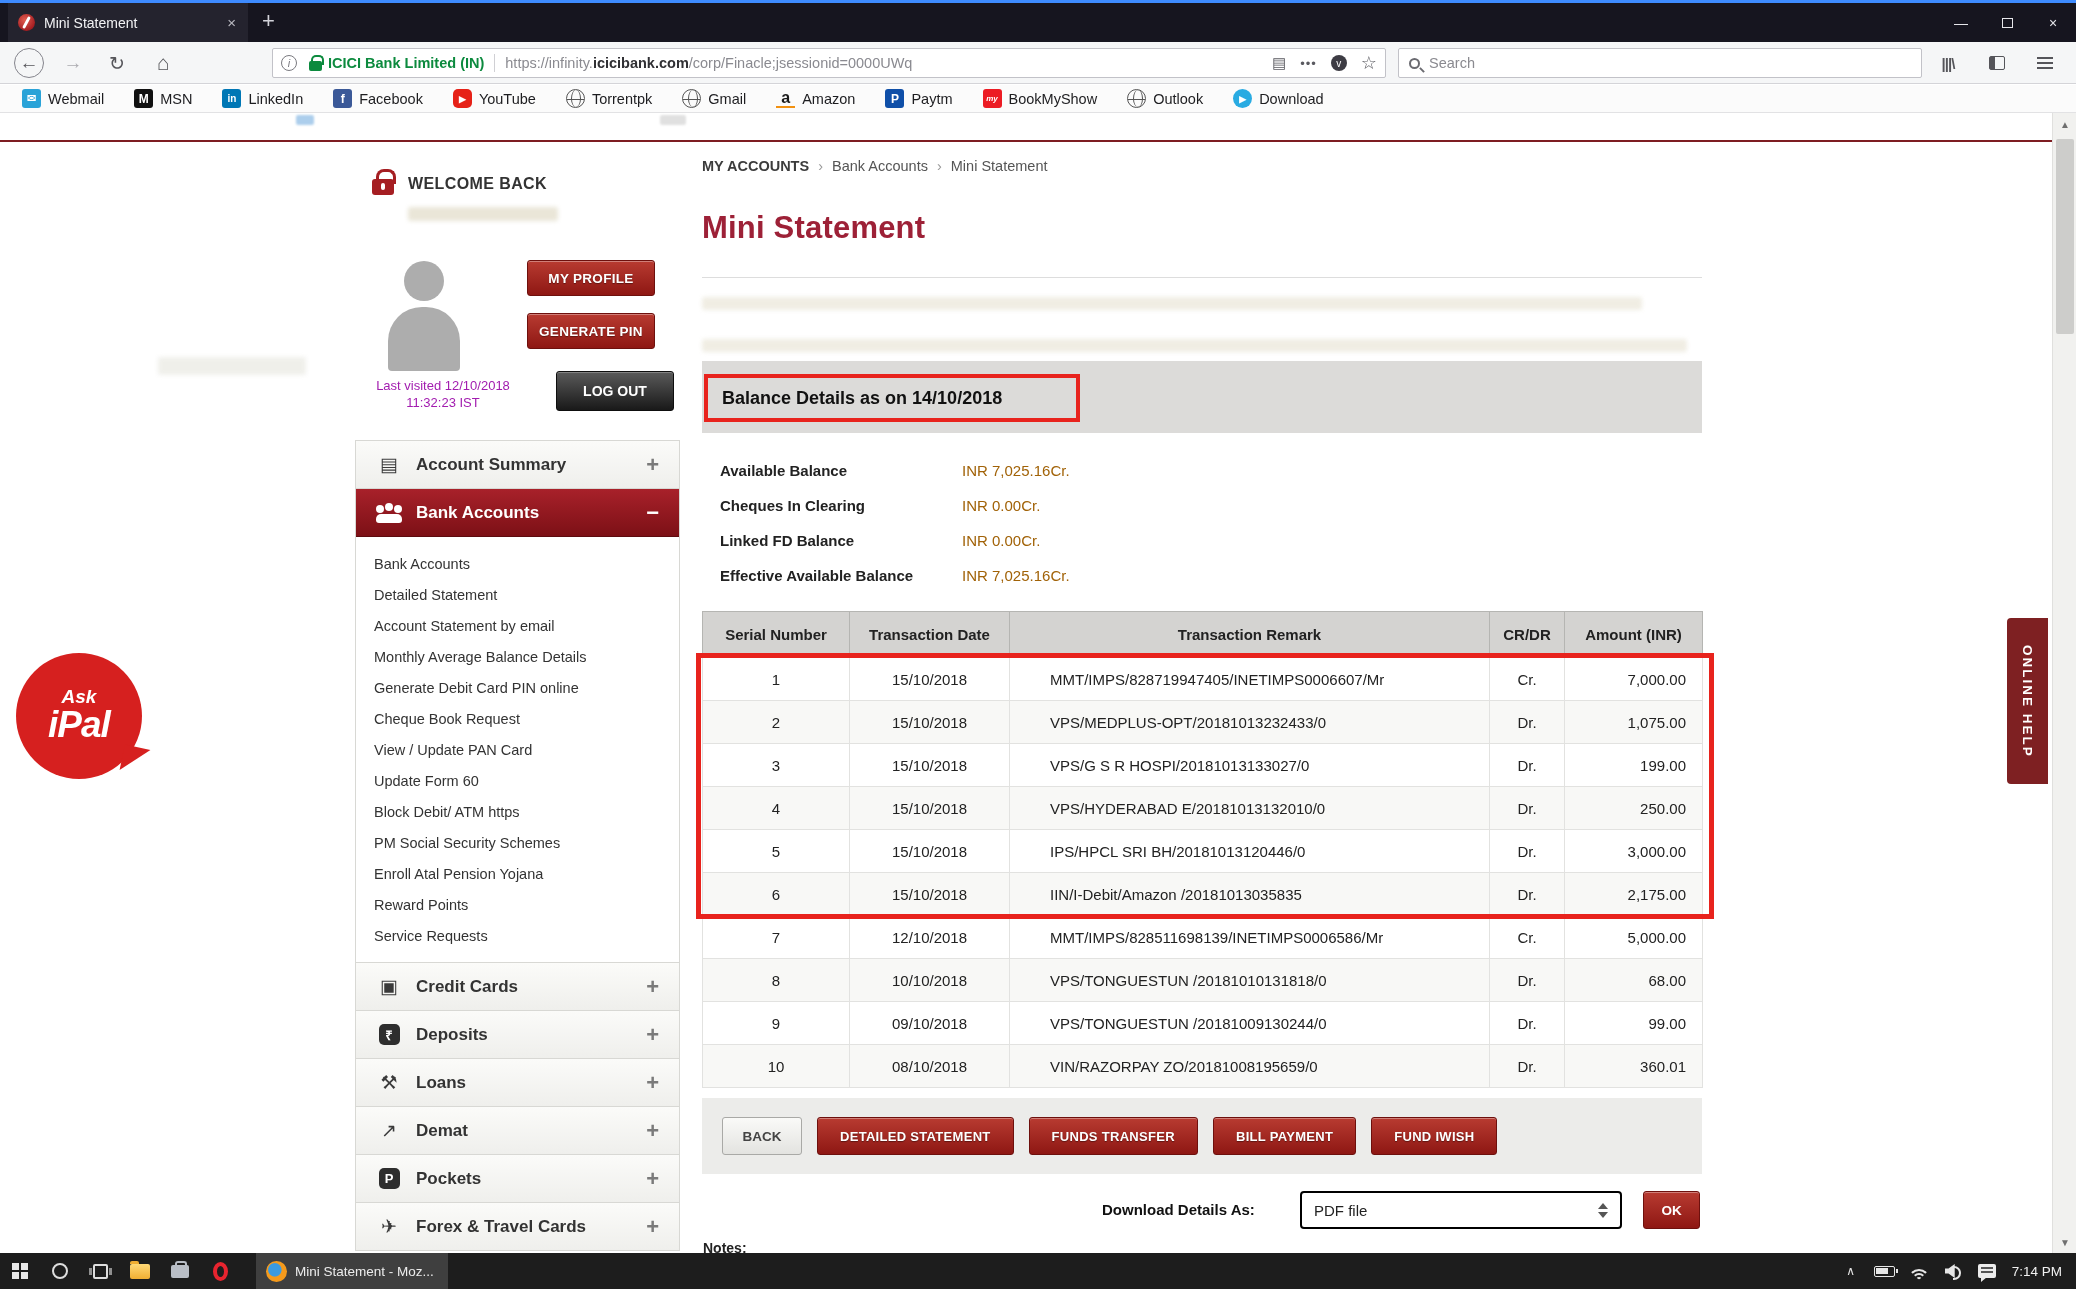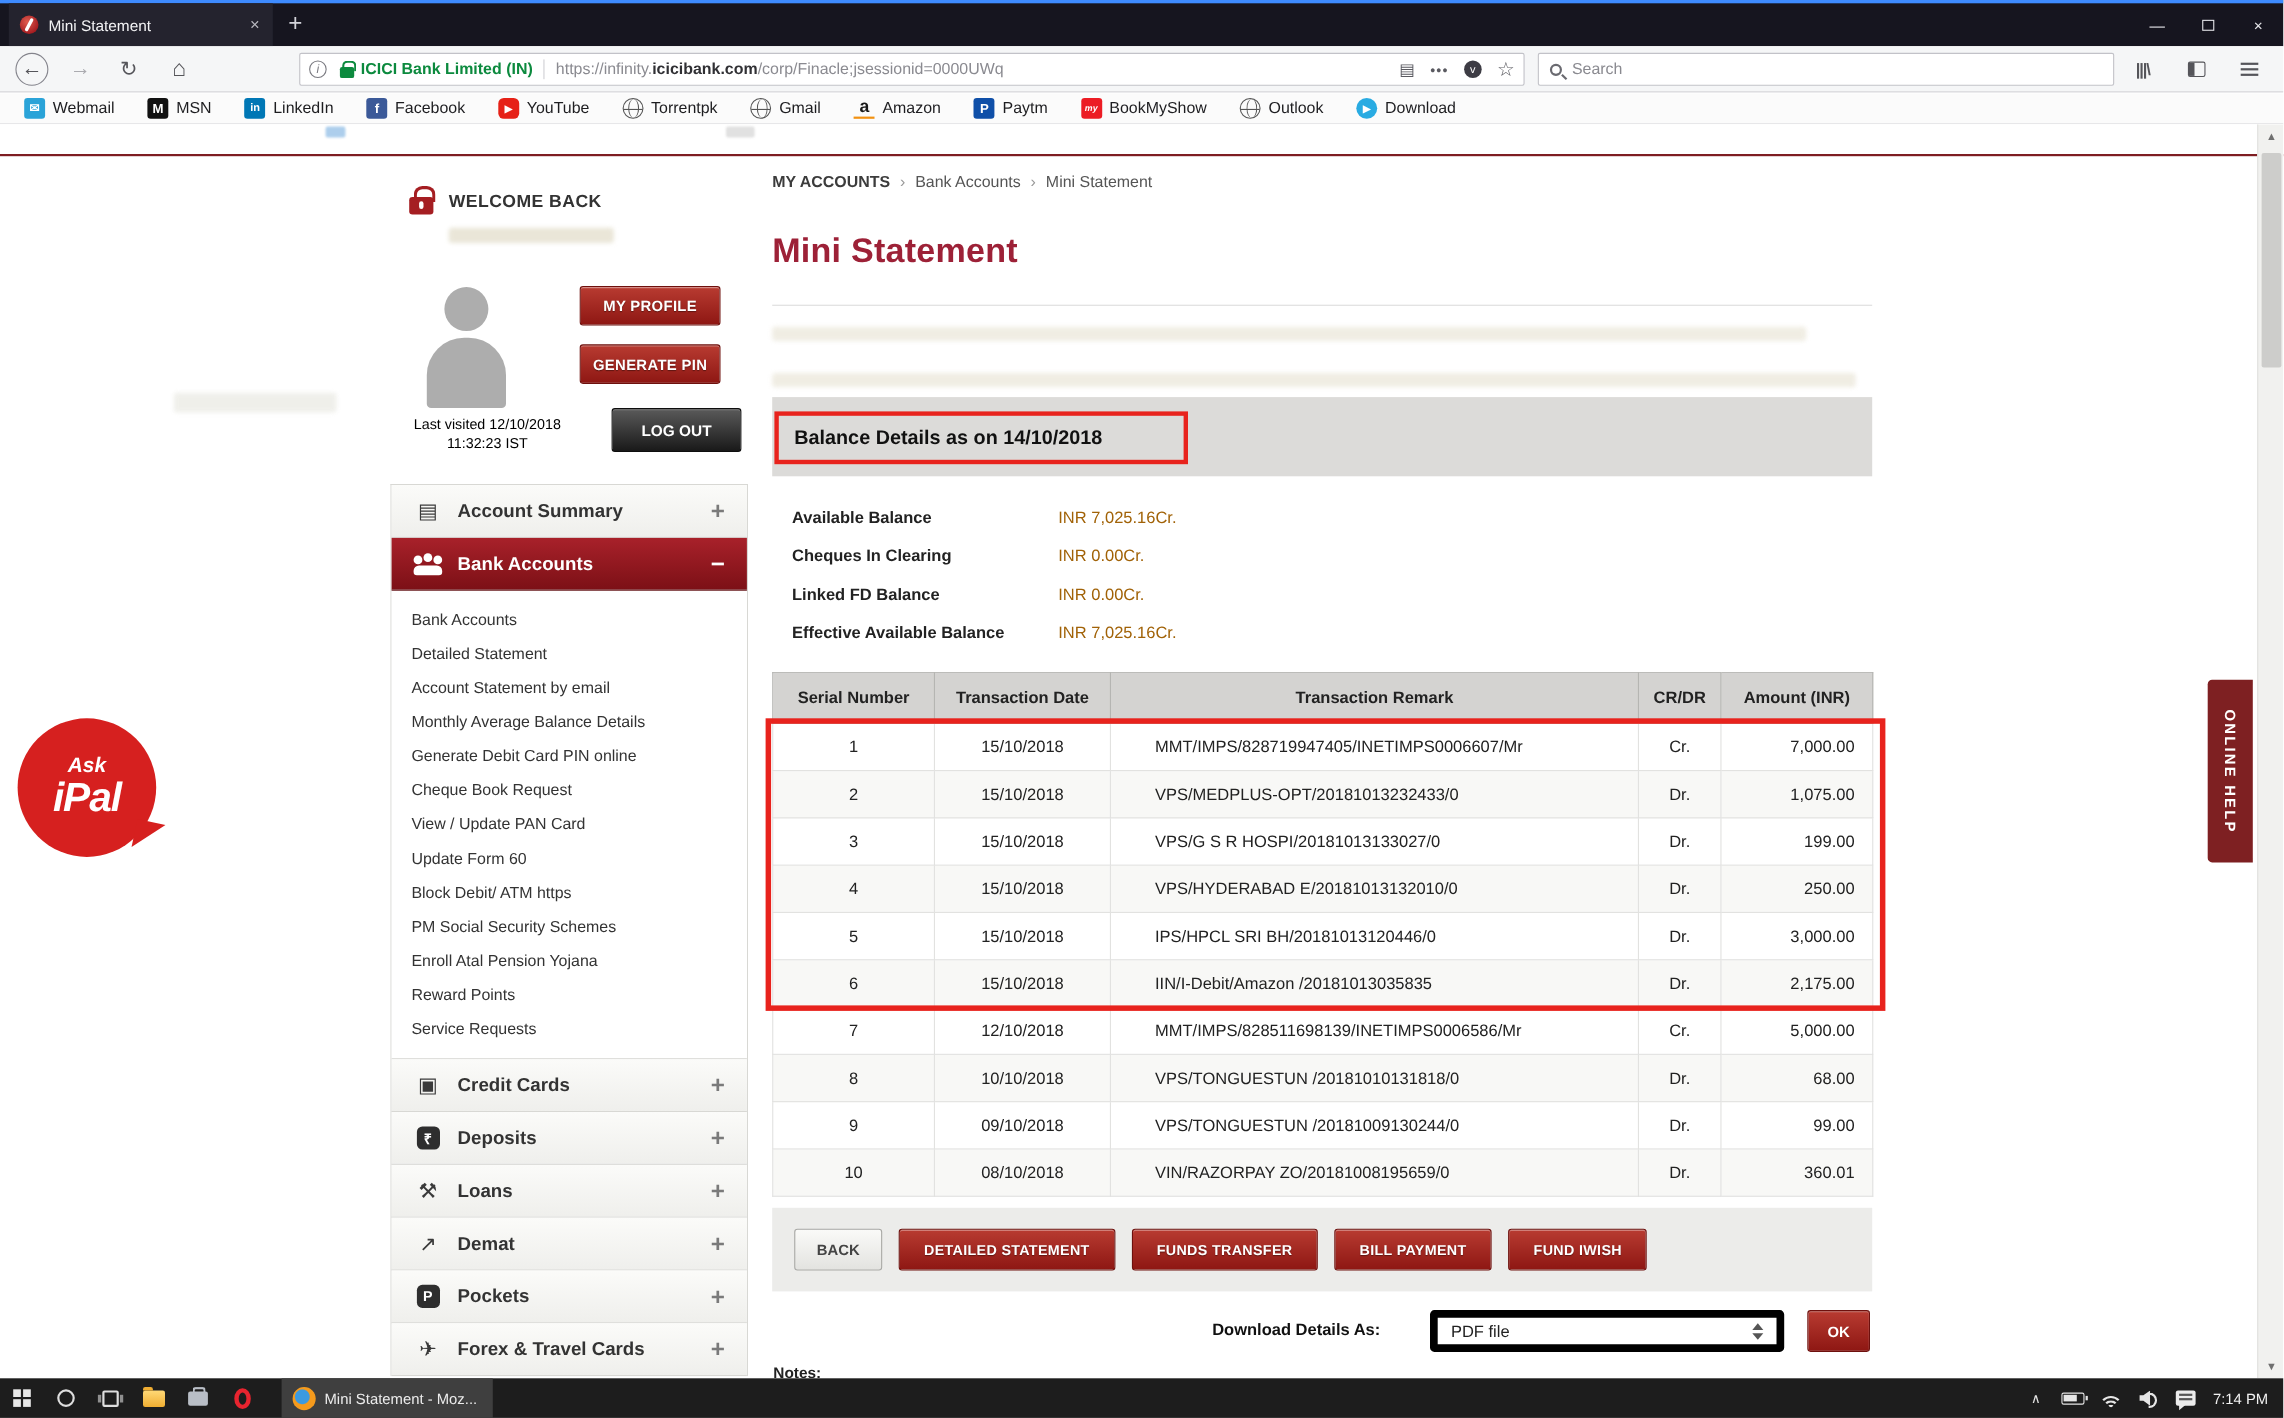--- a/index.html
+++ b/index.html
@@ -94,21 +94,21 @@
   .avatar .head { position:absolute; left:26px; top:6px; width:40px; height:40px; border-radius:50%; background:#adadad; }
   .avatar .bodyshape { position:absolute; left:10px; top:52px; width:72px; height:64px; border-radius:34px 34px 4px 4px; background:#adadad; }
 
   .btn-red { position:absolute; width:128px; height:36px; background:linear-gradient(#b83b31,#8e1713);
              border:1px solid #6e100d; border-radius:3px; color:#fff; font-size:13.5px; font-weight:bold;
              display:flex; align-items:center; justify-content:center; letter-spacing:.3px;
              box-shadow:inset 0 1px 0 rgba(255,255,255,.35); text-shadow:0 1px 1px rgba(0,0,0,.4); }
   .btn-dark { position:absolute; left:556px; top:258px; width:118px; height:40px; background:linear-gradient(#5a5a5a,#191919);
               border:1px solid #0e0e0e; border-radius:3px; color:#fff; font-size:14px; font-weight:bold;
               display:flex; align-items:center; justify-content:center; box-shadow:inset 0 1px 0 rgba(255,255,255,.25);text-align:right;}
-  .lastvisited { position:absolute; left:348px; top:264px; width:190px; text-align:center; font-size:13px; color:#000000; line-height:17px; }
+  .lastvisited { position:absolute; left:348px; top:264px; width:190px; text-align:center; font-size:13px; color:#a21caf; line-height:17px; }
 
   
   .menu { position:absolute; left:355px; top:327px; width:325px; border:1px solid #d8d8d4; border-bottom:none; background:#fff; }
   .mrow { position:relative; height:48px; display:flex; align-items:center; padding:0 20px 0 20px;
           background:linear-gradient(#fbfbf9,#efefec); border-bottom:1px solid #d8d8d4; color:#333; }
   .mrow .mlabel { font-size:17px; font-weight:bold; margin-left:14px; flex:1; }
   .mrow .expand { font-size:22px; font-weight:bold; color:#7a7a7a; }
   .mrow.active { background:linear-gradient(#a8212a,#7c1016); color:#fff; border-bottom:1px solid #5e0b0f; }
   .mrow.active .expand { color:#fff; }
   .acc-icon { width:26px; display:flex; align-items:center; justify-content:center; color:#3a3a3a; }
@@ -156,21 +156,21 @@
   .rows-redbox { position:absolute; left:696px; top:540px; width:1018px; height:266px; border:5px solid #e8231d; pointer-events:none; }
 
   .footband { position:absolute; left:702px; top:985px; width:1000px; height:76px; background:#ececea; display:flex; align-items:center; padding-left:20px; gap:15px; }
   .btn-back { width:80px; height:38px; background:linear-gradient(#fafaf8,#e3e3e0); border:1px solid #a9a9a6; border-radius:3px;
               font-size:13.5px; font-weight:bold; color:#444; display:flex; align-items:center; justify-content:center; }
   .btn-act { height:38px; padding:0 22px; background:linear-gradient(#b83b31,#8e1713); border:1px solid #6e100d; border-radius:3px;
              color:#fff; font-size:13px; font-weight:bold; display:flex; align-items:center; justify-content:center;
              box-shadow:inset 0 1px 0 rgba(255,255,255,.35); text-shadow:0 1px 1px rgba(0,0,0,.4); letter-spacing:.3px; }
 
   .dl-label { position:absolute; left:1102px; top:1088px; font-size:15px; font-weight:bold; color:#111; }
-  .dl-select { position:absolute; left:1300px; top:1078px; width:322px; height:38px; background:#fff; border:7px solid #000000;
+  .dl-select { position:absolute; left:1300px; top:1078px; width:322px; height:38px; background:#fff; border:2px solid #000000;
                border-radius:4px; display:flex; align-items:center; padding:0 12px; font-size:15px; color:#222; }
   .spinner { margin-left:auto; display:flex; flex-direction:column; gap:3px; }
   .spinner b { width:0; height:0; border-left:5px solid transparent; border-right:5px solid transparent; }
   .sp-up { border-bottom:6px solid #555; }
   .sp-dn { border-top:6px solid #555; }
   .btn-ok { position:absolute; left:1643px; top:1078px; width:57px; height:38px; background:linear-gradient(#b83b31,#8e1713);
             border:1px solid #6e100d; border-radius:3px; color:#fff; font-size:13.5px; font-weight:bold;
             display:flex; align-items:center; justify-content:center; box-shadow:inset 0 1px 0 rgba(255,255,255,.35); }
   .notes { position:absolute; left:703px; top:1127px; font-size:14px; font-weight:bold; color:#222; }
 

